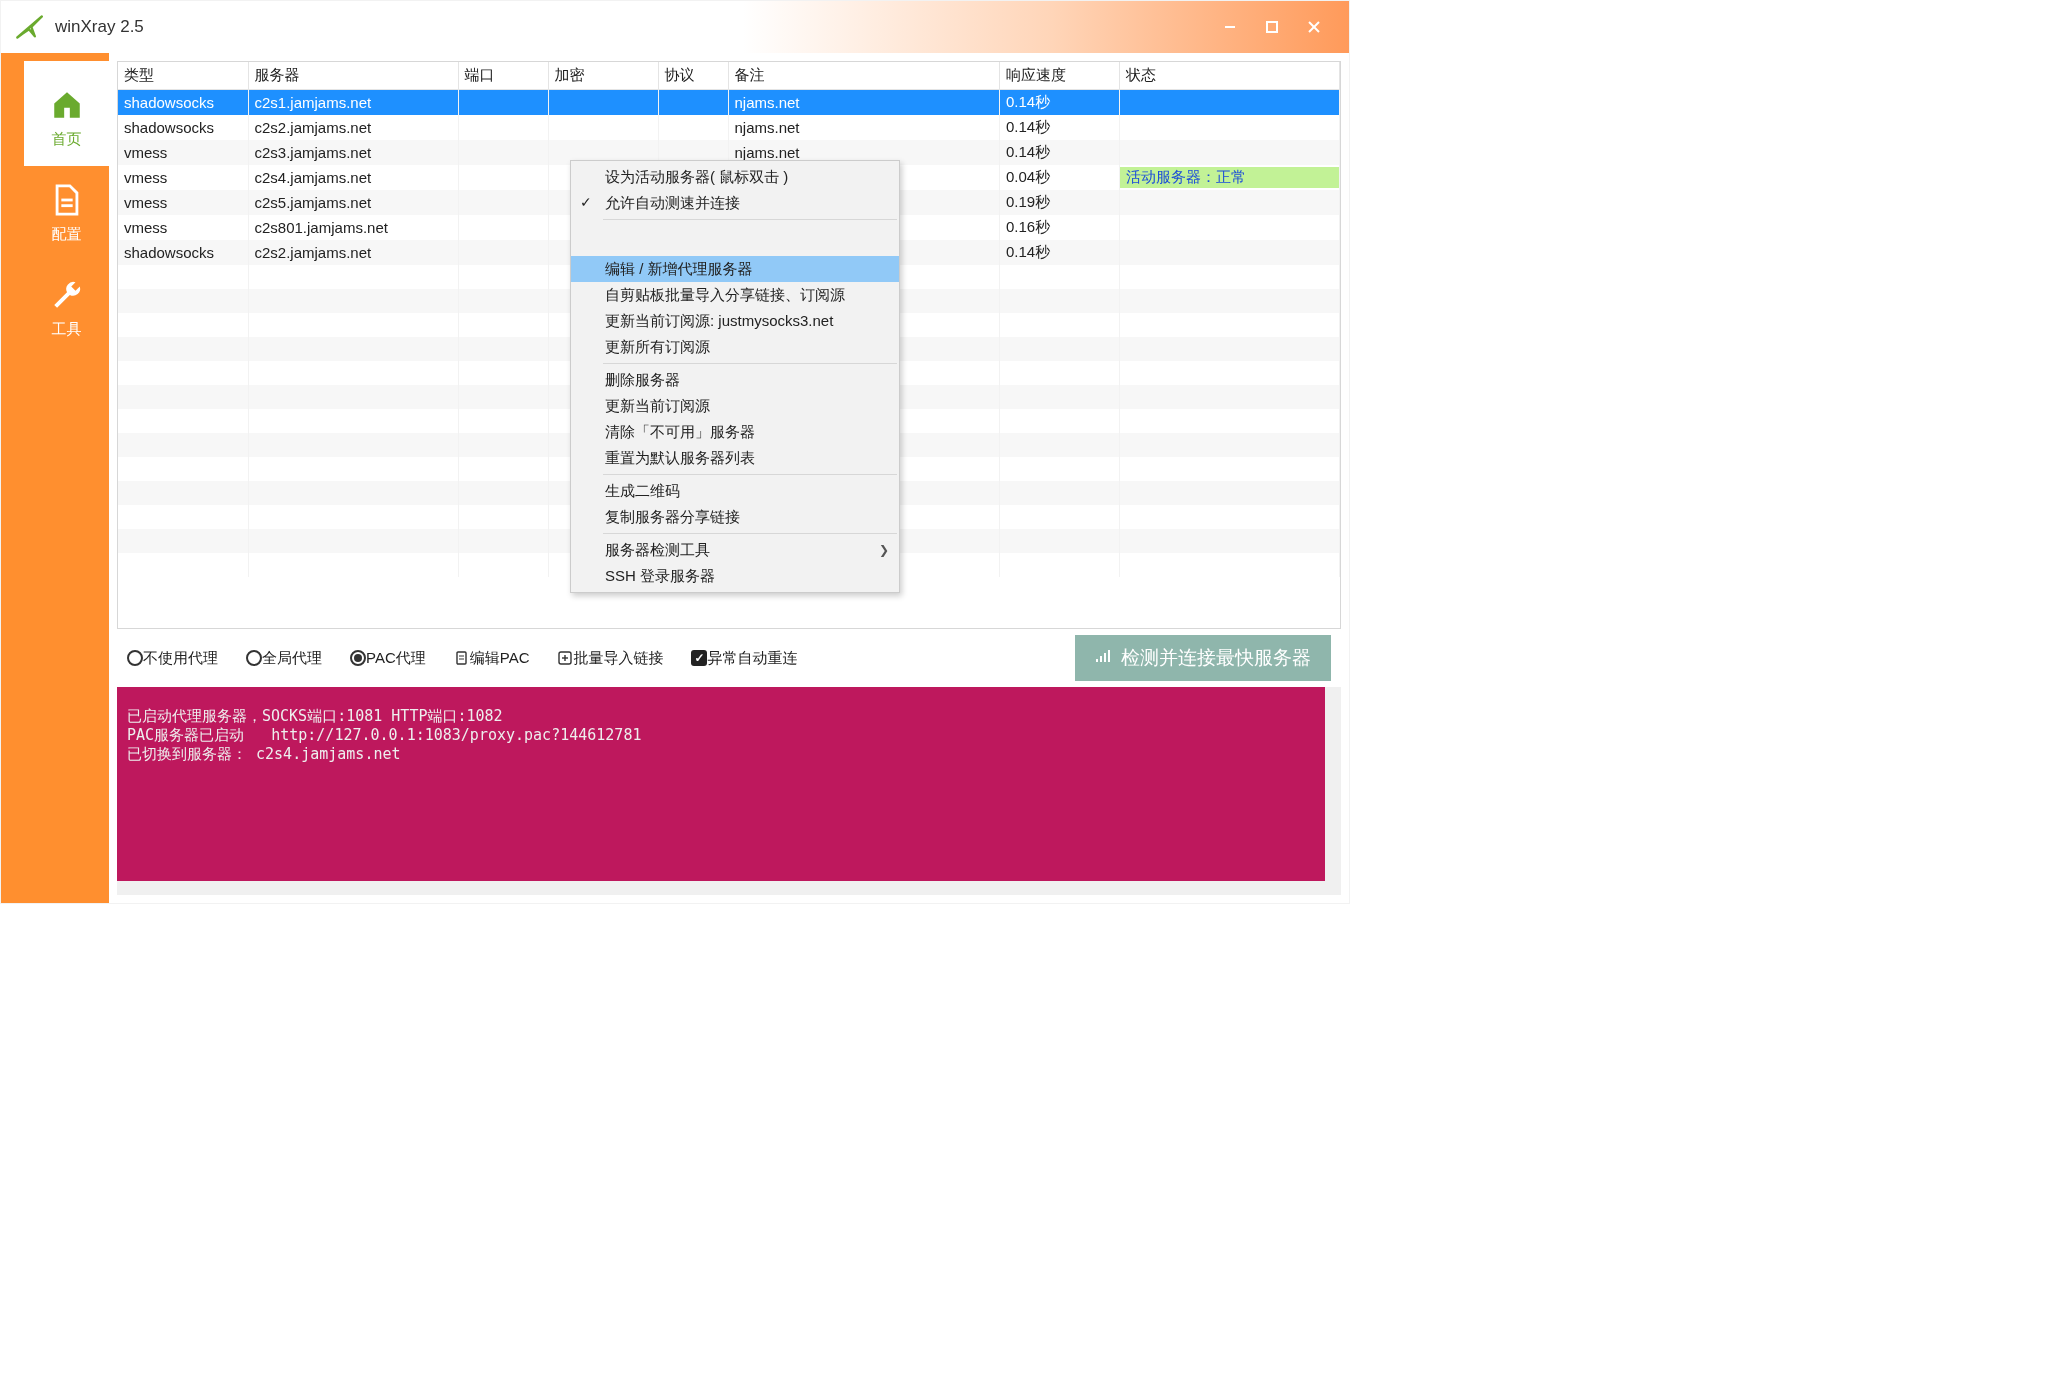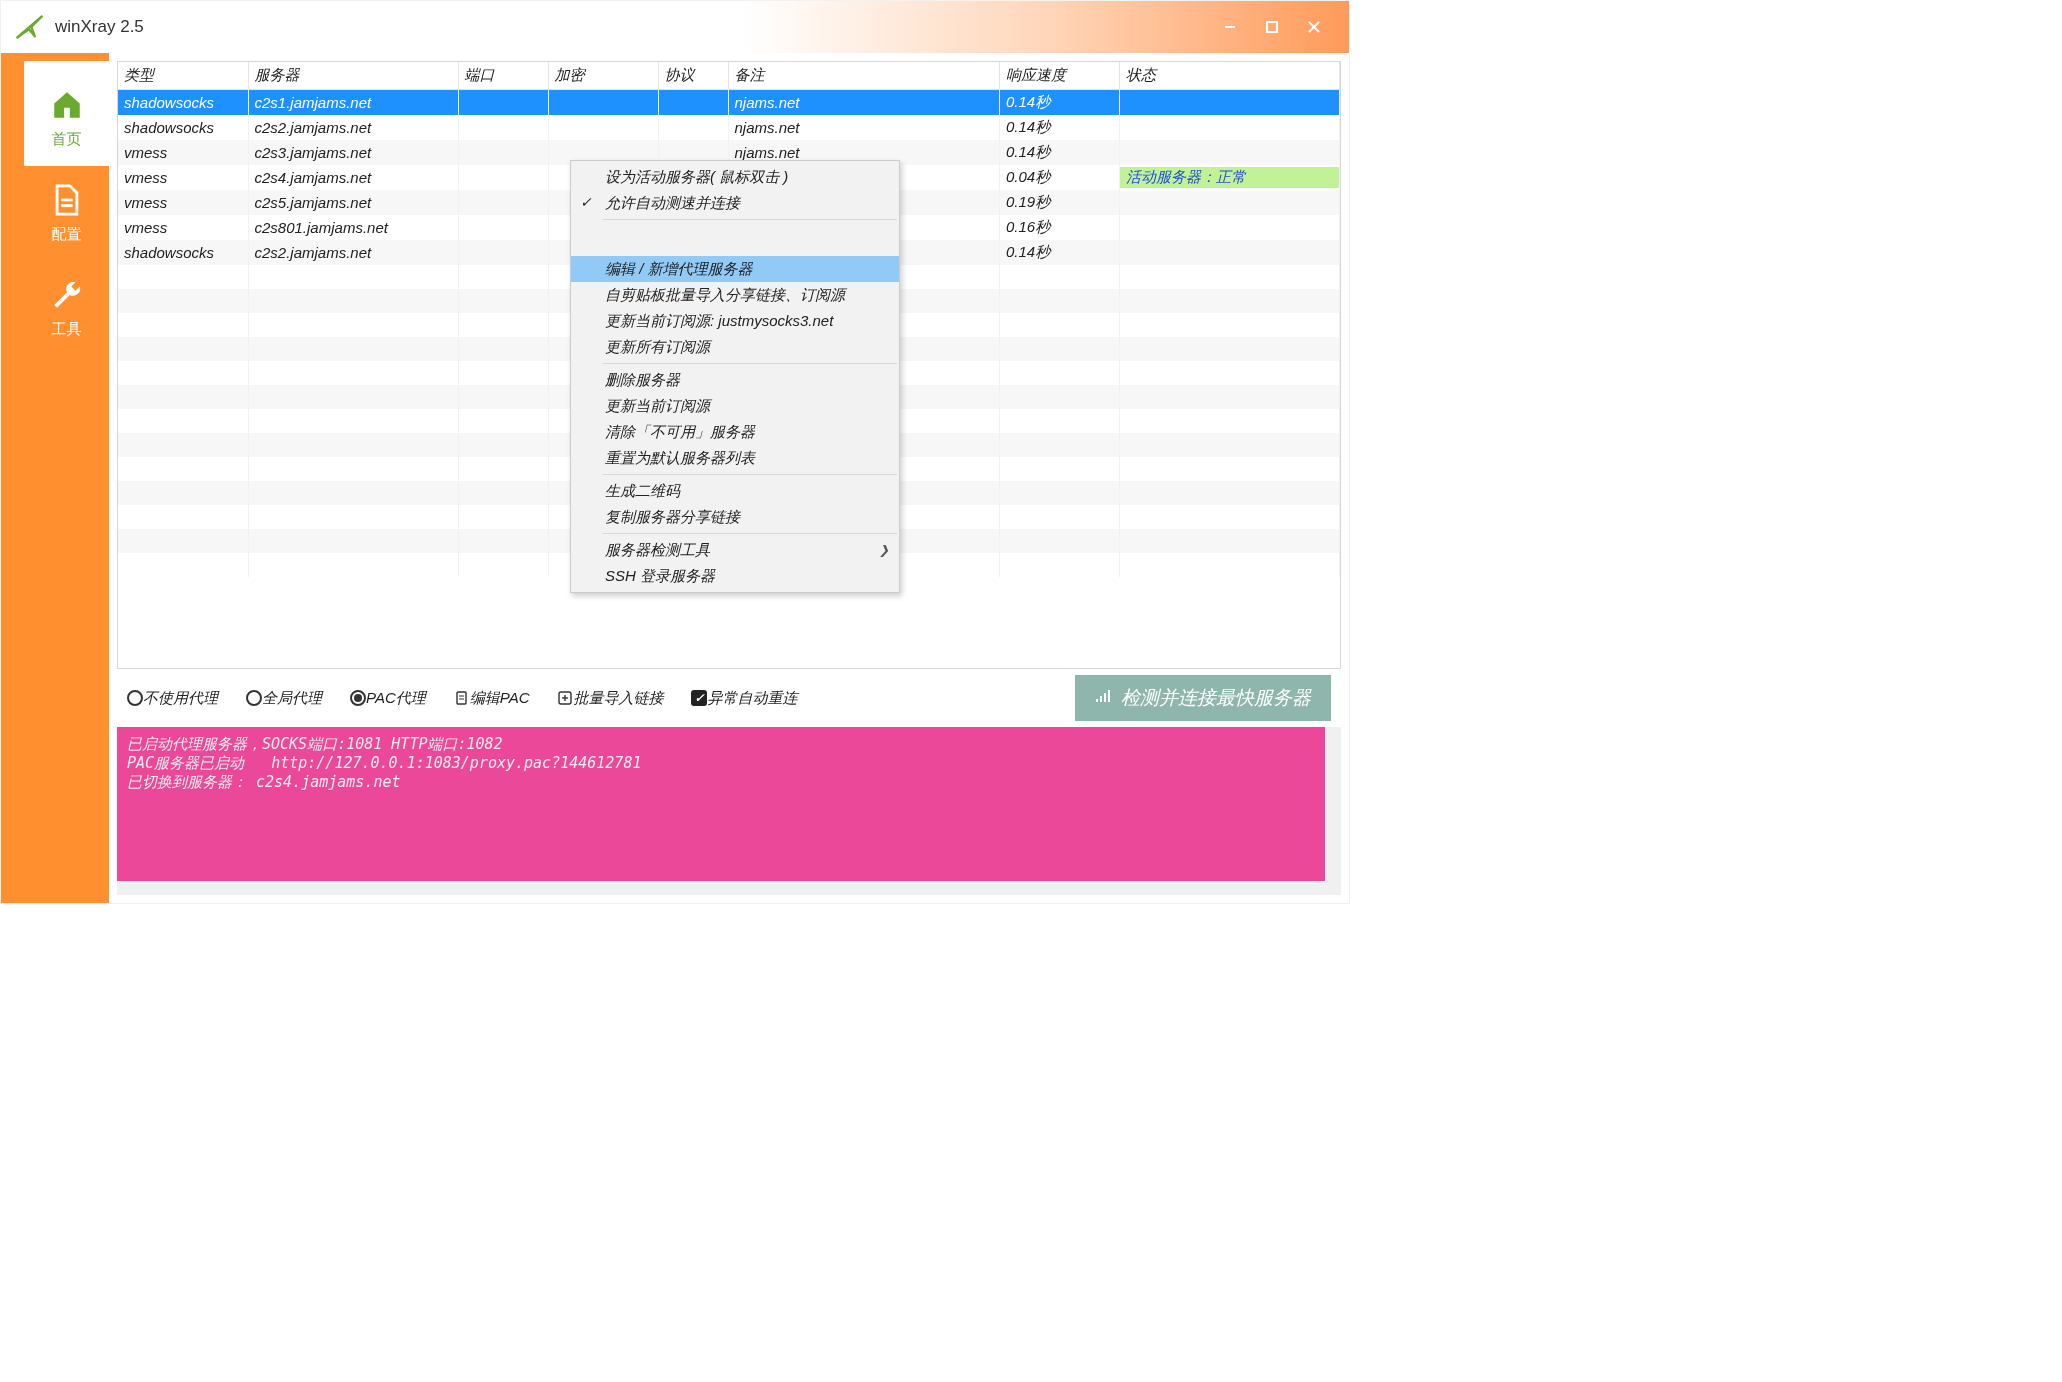--- a/index.html
+++ b/index.html
@@ -65,21 +65,20 @@
     color: #6aaa2e;
   }
   .sidebar-item .icon { width: 34px; height: 34px; }
   .main {
     flex: 1;
     display: flex;
     flex-direction: column;
     padding: 8px 8px 8px 8px;
     min-width: 0;
     background: #fff;
-    font-style: italic;
   }
   .table-wrap {
     flex: 1;
     border: 1px solid #d7d7d7;
     overflow: hidden;
     min-height: 0;
     position: relative;
     background: #fff;
   }
   table.server-table {
@@ -148,25 +147,25 @@
   .detect-btn {
     margin-left: auto;
     background: #8fb6ac;
     color: #fff;
     padding: 10px 20px;
     display: flex; align-items: center; gap: 10px;
     font-size: 19px;
     cursor: pointer;
   }
   .console {
-    height: 168px;
-    background: #ec4899;
+    height: 208px;
+    background: #be185d;
     color: #eee;
     font-size: 15px;
-    padding: 8px 10px;
+    padding: 20px 10px;
     white-space: pre;
     font-family: "Microsoft YaHei", Consolas, monospace;
     position: relative;
     overflow: hidden;
   }
   .console-scroll{
     position:absolute; right:0; top:0; bottom:14px; width:16px; background:#f0f0f0;
   }
   .console-scroll-h{
     position:absolute; left:0; right:0; bottom:0; height:14px; background:#f0f0f0;

